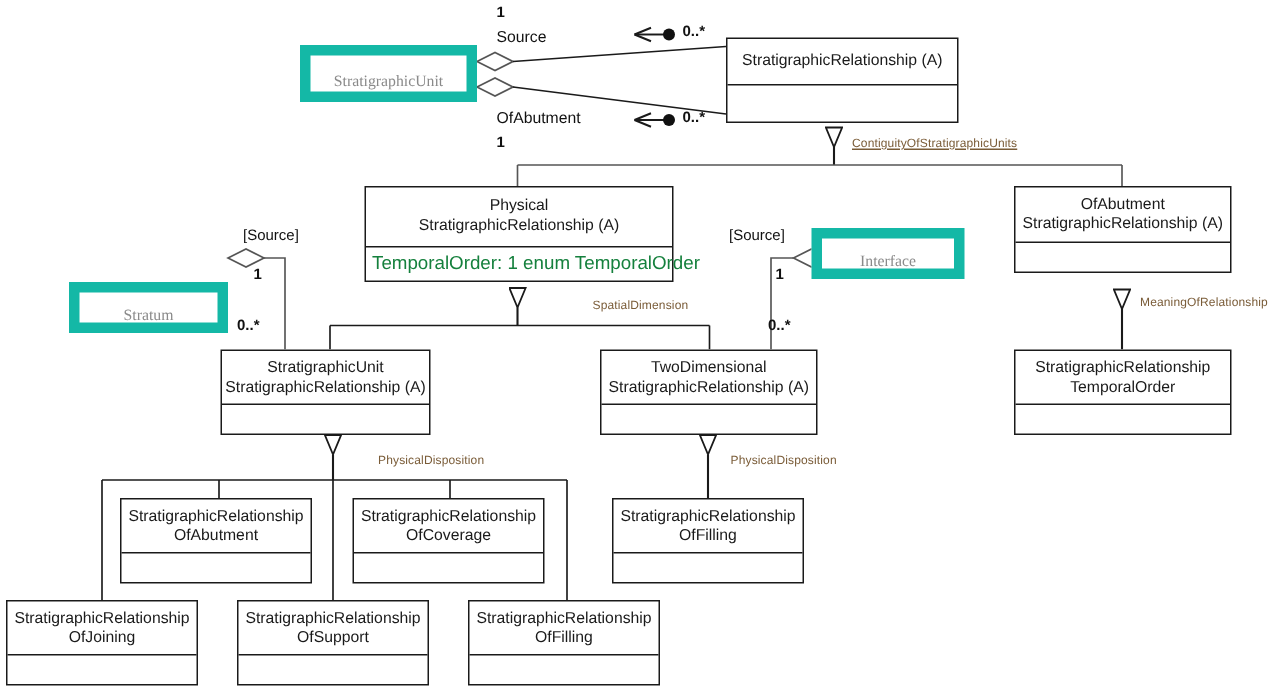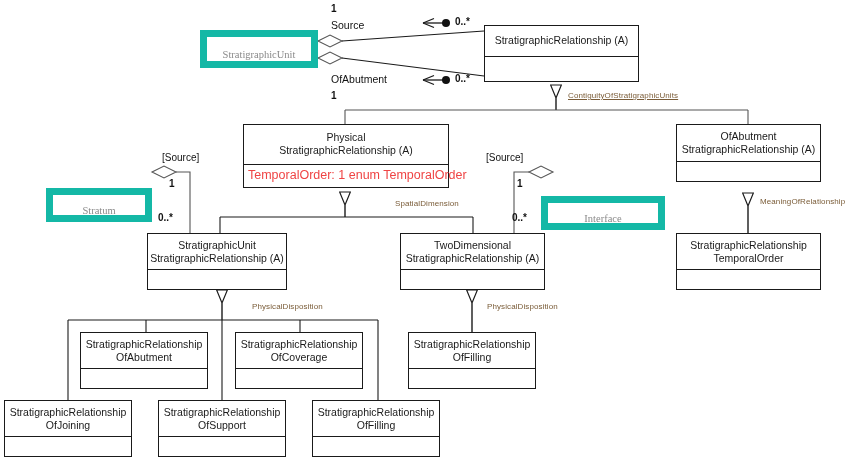--- a/index.html
+++ b/index.html
@@ -8,21 +8,21 @@
   #diagram{position:relative;width:855px;height:463px;background:#fff;}
   svg{position:absolute;left:0;top:0;}
   .cls-box{position:absolute;box-sizing:border-box;background:#fff;
            border:1px solid #1a1a1a;}
   .cls-box.ghost{border:7px solid #14b8a6;font-family:Liberation Serif, serif;}
   .cls-title{box-sizing:border-box;width:100%;text-align:center;
              font-weight:normal;font-size:10.5px;color:#1a1a1a;
              line-height:13px;padding:5px 2px 5px 2px;}
   .cls-box.ghost .cls-title{font-weight:normal;color:#8a8a8a;font-size:10.5px;}
   .cls-sep{height:1px;background:#1a1a1a;width:100%;}
-  .cls-attrs{box-sizing:border-box;width:100%;font-size:12.5px;color:#ef4444;
+  .cls-attrs{box-sizing:border-box;width:100%;font-size:12.5px;color:#15803d;
              padding:3px 4px;line-height:15px;white-space:nowrap;}
   .cls-empty{width:100%;}
   .edge-label{position:absolute;font-size:8px;color:#7a5c38;white-space:nowrap;
               letter-spacing:0.1px;}
   .mult{position:absolute;font-size:10px;color:#111;white-space:nowrap;
         font-weight:bold;}
   .role{position:absolute;font-size:10.5px;color:#111;white-space:nowrap;}
   .srcbr{position:absolute;font-size:10px;color:#111;white-space:nowrap;}
 </style>
 </head>
@@ -122,21 +122,21 @@
       <span>StratigraphicRelationship (A)</span>
     </div>
     <div class="cls-sep"></div>
     <div class="cls-empty" style="height:21px;"></div>
   </div>
 
   <div class="cls-box ghost" style="left:46px;top:152px;width:106px;height:34px;margin-top:36px;">
     <div class="cls-title" style="padding-top:9px;">Stratum</div>
   </div>
 
-  <div class="cls-box ghost" style="left:541px;top:152px;width:124px;height:34px;margin-top:44px;">
+  <div class="cls-box ghost" style="left:541px;top:152px;width:102px;height:34px;">
     <div class="cls-title" style="padding-top:9px;">Interface</div>
   </div>
 
   <div class="cls-box" style="left:147px;top:233px;width:140px;height:57px;">
     <div class="cls-title" style="height:35px;padding-top:5px;">
       <span>StratigraphicUnit</span><br>
       <span>StratigraphicRelationship (A)</span>
     </div>
     <div class="cls-sep"></div>
     <div class="cls-empty" style="height:21px;"></div>

